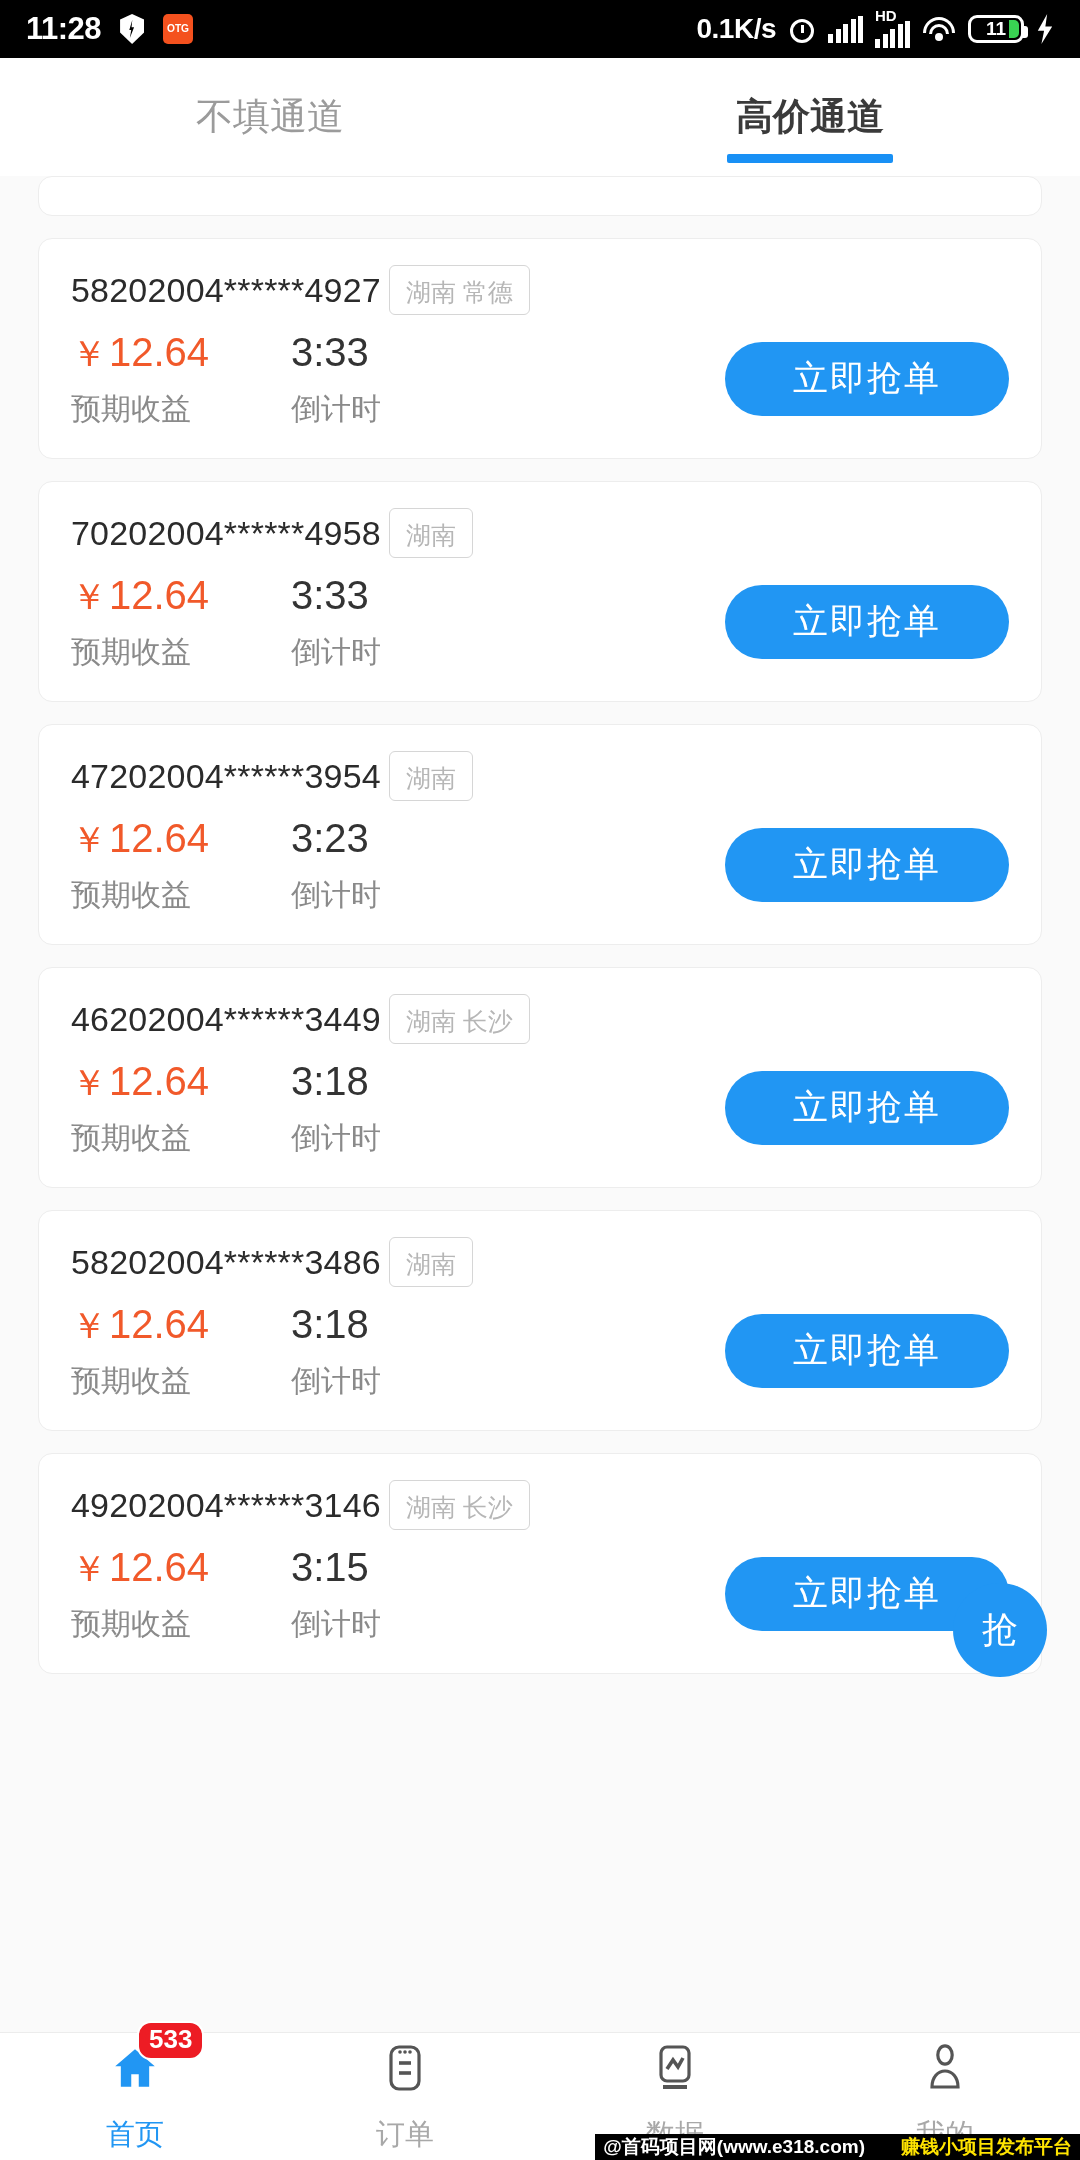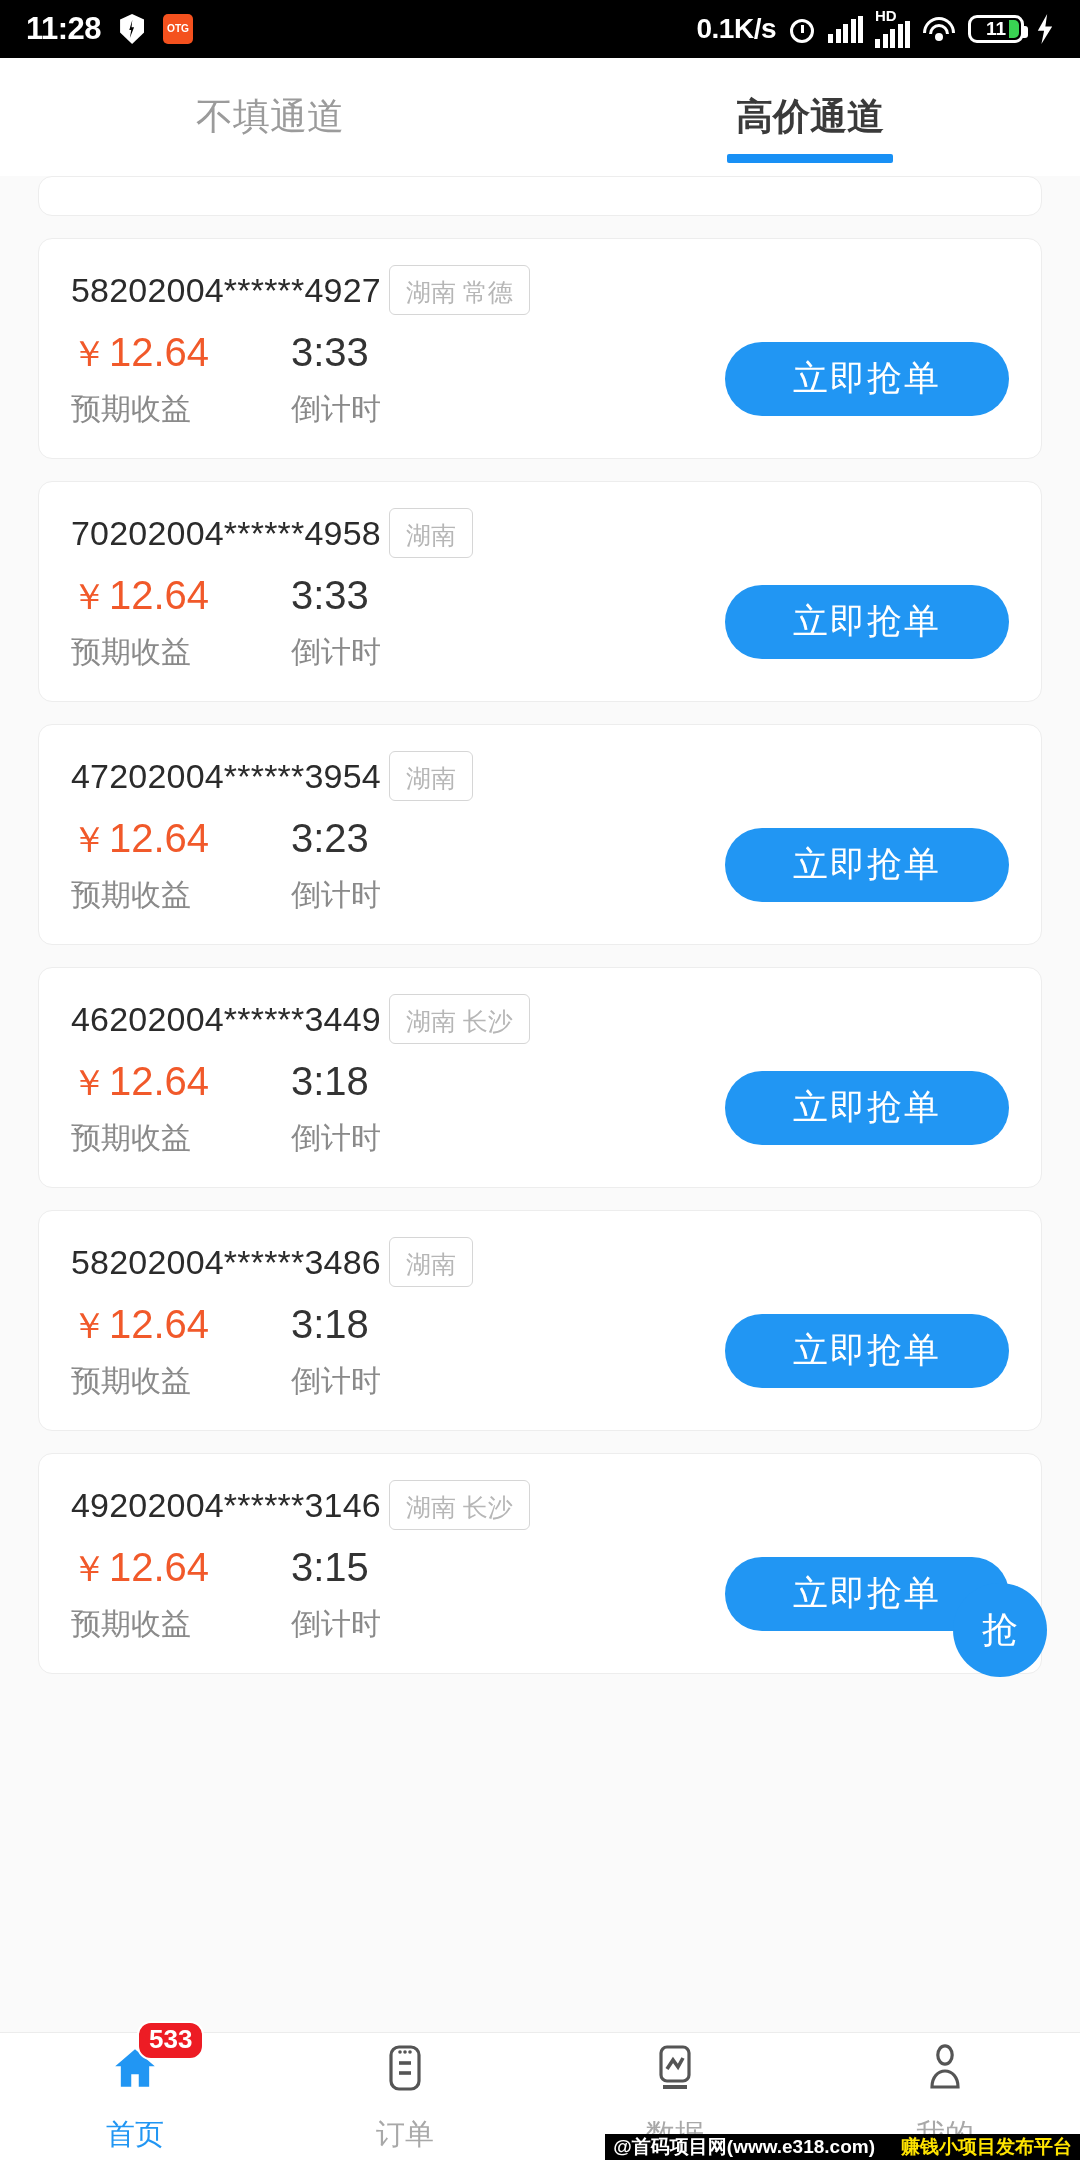--- a/index.html
+++ b/index.html
@@ -168,21 +168,21 @@
   .badge {
     position:absolute; left:28px; top:-18px;
     background:#ED1C24; color:#fff; font-size:26px; font-weight:bold;
     border-radius:14px; padding:2px 10px 4px 10px; line-height:1.15;
     min-width:56px; text-align:center; border:2px solid #fff;
   }
 
   
   .watermark {
     position:absolute; right:0; bottom:0; height:26px;
-    display:flex; align-items:center; gap:26px;
+    display:flex; align-items:center; gap:36px;
     background:#000; padding:0 8px; font-size:19px; z-index:9;
     font-weight:bold;
   }
   .wm-site { color:#fff; }
   .wm-slogan { color:#FFE400; }
 </style>
 </head>
 <body>
 
 <div id="app">

